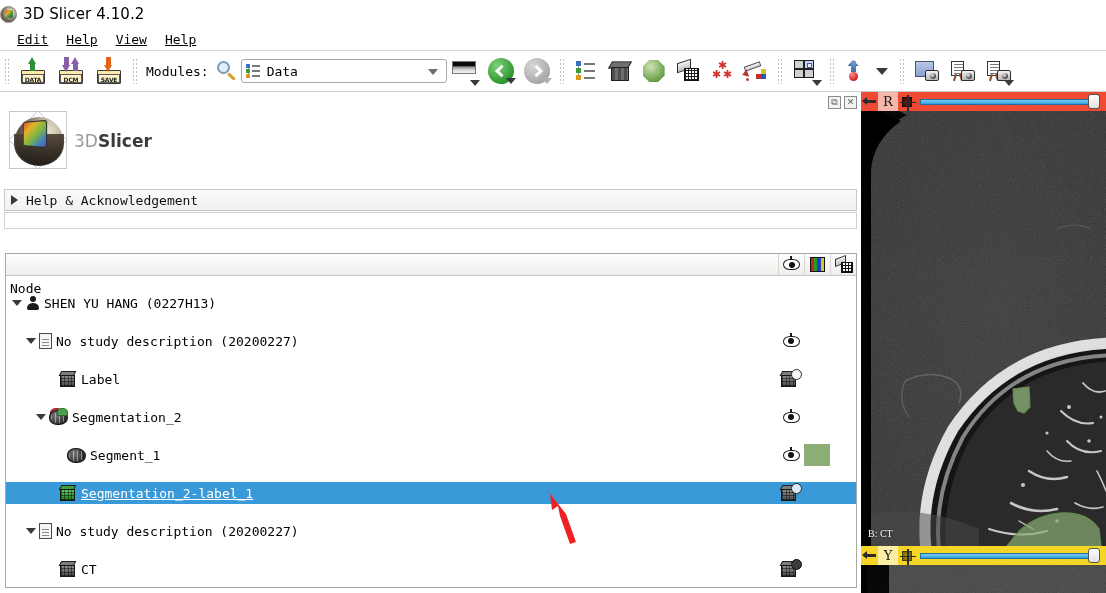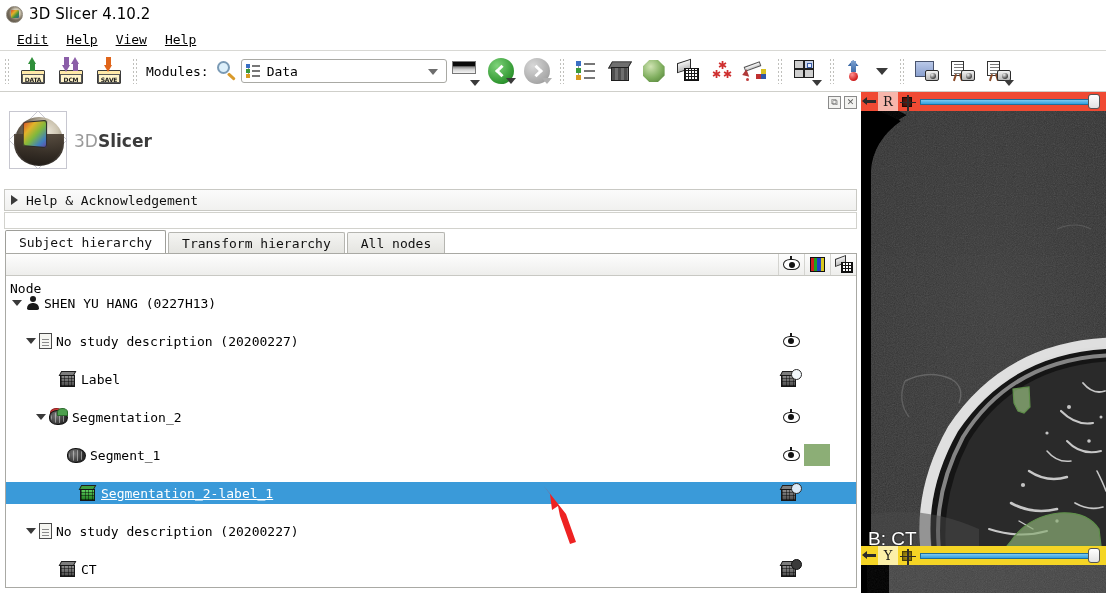--- a/index.html
+++ b/index.html
@@ -14,21 +14,20 @@
     position: relative;
     width: 1106px; height: 593px;
     background: #f0f0ee;
   }
 
   
   .titlebar {
     position: absolute; left: 0; top: 0; width: 1106px; height: 28px;
     background: #ffffff;
     display: flex; align-items: center;
-    padding-left: 6px;
   }
   .title-text {
     font-family: "DejaVu Sans", sans-serif;
     font-size: 15px; color: #000; margin-left: 6px;
     letter-spacing: 0.1px;
   }
   .slicer-logo-small {
     width: 17px; height: 17px; border-radius: 50%;
     background:
       radial-gradient(circle at 62% 38%, #e8e4d8 0%, #cfc8b4 28%, #7a6f5e 55%, #3e3a33 100%);
@@ -601,21 +600,21 @@
   .slice-img {
     position: absolute; left: 0; top: 19px; width: 245px; height: 435px;
     background: #000; overflow: hidden;
   }
   .slice-bottom-strip {
     position: absolute; left: 0; top: 473px; width: 245px; height: 28px;
     background: #000;
   }
   .slice-label {
     position: absolute; left: 7px; top: 417px;
-    font-family: Liberation Sans, sans-serif; font-size: 19px; color: #fff;
+    font-family: Liberation Serif, serif; font-size: 10px; color: #fff;
     text-shadow: 0 0 2px #000;
     z-index: 5;
   }
   .ct-svg { position: absolute; left: 0; top: 0; }
 </style>
 </head>
 <body>
 
 <div id="app">
 
@@ -837,31 +836,20 @@
       </div>
       <div class="logo-text"><span>3D</span><b>Slicer</b></div>
     </div>
 
     <div class="collapsible">
       <div class="tri"></div>
       <div class="ctitle">Help &amp; Acknowledgement</div>
     </div>
     <div class="emptybar"></div>
 
-    <div class="tabs">
-      <div class="tab active">
-          <span>Subject hierarchy</span>
-        </div>
-      <div class="tab">
-          <span>Transform hierarchy</span>
-        </div>
-      <div class="tab">
-          <span>All nodes</span>
-        </div>
-    </div>
 
     <div class="treebox">
       <div class="tree-header">
         <div class="hlabel">Node</div>
         <div class="hdr-icons">
           <div class="hdr-cell">
             <div class="eye">
               <div class="out"></div>
                 <div class="pup"></div>
                 <div class="lash"></div>
@@ -962,21 +950,21 @@
                   <div class="out"></div>
                   <div class="pup"></div>
                   <div class="lash"></div>
                 </div>
             </div>
             <div class="swatch" id="segment-swatch" style="background: rgb(140, 174, 118);"></div>
             <div class="rowcell"></div>
           </div>
         </div>
 
-        <div class="row selected" style="padding-left: 60px; background: rgb(58, 154, 217);">
+        <div class="row selected" style="padding-left: 40px; background: rgb(58, 154, 217);">
           <div class="twisty hidden"></div>
           <div class="cube-sm green">
               <div class="ctop"></div>
               <div class="cbody"></div>
             </div>
           <div class="rlabel">Segmentation_2-label_1</div>
           <div class="rowicons">
             <div class="rowcell">
               <div class="eye-cube">
                 <div class="cube-sm" style="position:absolute;left:0;top:1px">

